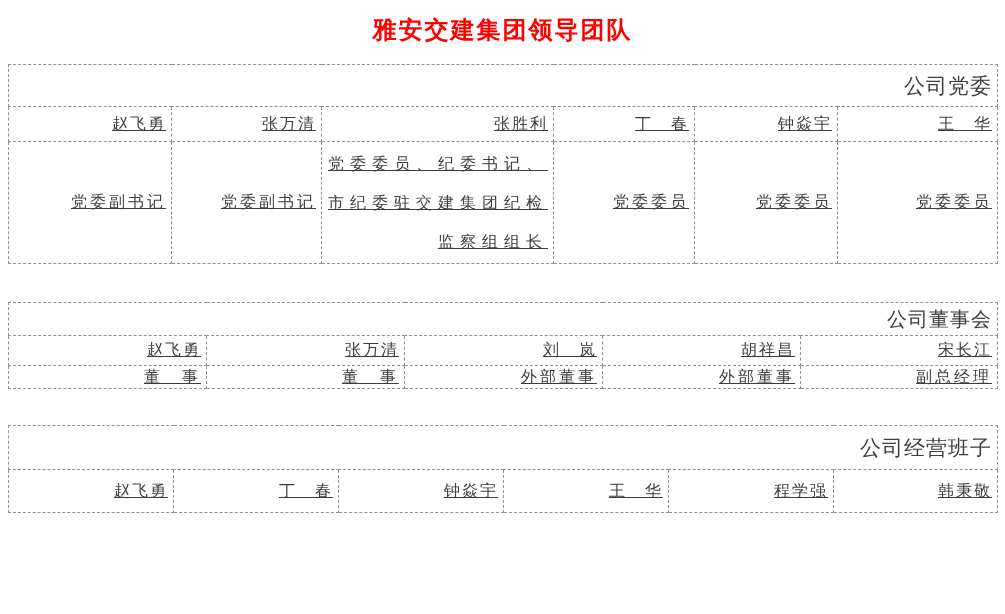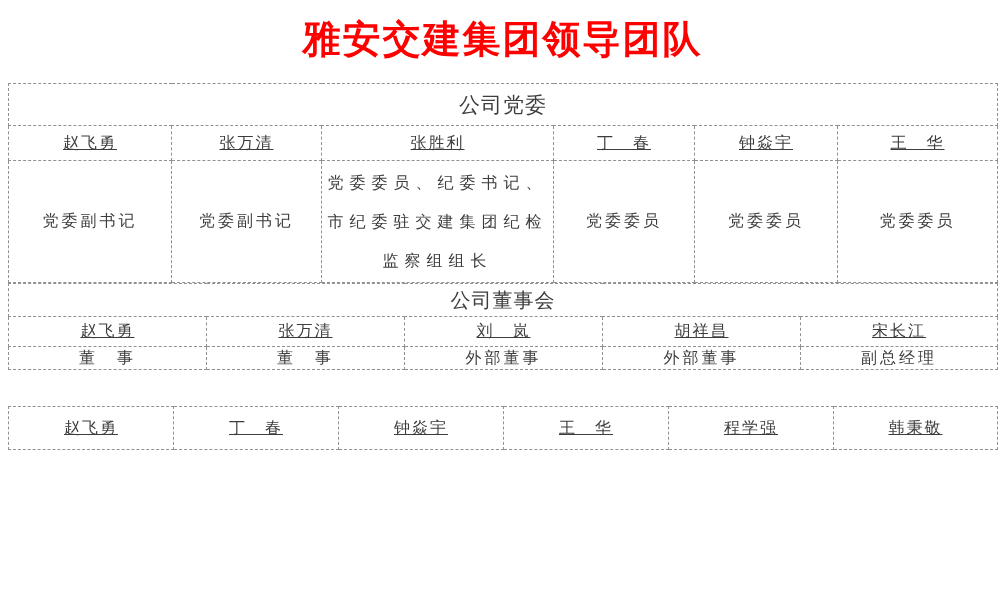--- a/index.html
+++ b/index.html
@@ -5,47 +5,47 @@
   * { box-sizing: border-box; margin: 0; padding: 0; }
   html, body {
     width: 1005px; height: 614px;
     background: #ffffff;
     font-family: "Liberation Serif", "DejaVu Serif", serif;
     overflow: hidden;
   }
   .page-title {
     margin-top: 14px;
     text-align: center;
-    font-size: 38px;
+    font-size: 24px;
     font-weight: bold;
     letter-spacing: 2px;
     color: #ff0000;
   }
   table {
     border-collapse: collapse;
     table-layout: fixed;
     width: 989px;
     margin-left: 8px;
     color: #3d3d3d;
   }
   td {
     border: 1px dashed #919191;
-    text-align: center;
+    text-align: right;
     vertical-align: middle;
     font-size: 16px;
     padding: 0 5px;
     overflow: hidden;
   }
   .header-cell { font-size: 21px; letter-spacing: 1px; }
   .name-cell   { letter-spacing: 2px; text-decoration: underline; }
-  .pos-cell    { letter-spacing: 3px; }
+  .pos-cell    { letter-spacing: 3px; text-decoration: underline; }
   .long-cell   { letter-spacing: 6px; line-height: 39px; }
 
   .tbl-party      { margin-top: 18px; }
-  .tbl-board      { }
+  .tbl-board      { margin-top: 38px; }
   .tbl-management { margin-top: 36px; }
 
   .tbl-party .header-cell      { height: 42px; }
   .tbl-party .row-names td     { height: 35px; }
   .tbl-party .row-positions td { height: 122px; }
 
   .tbl-board .header-cell      { height: 33px; font-size: 20px; }
   .tbl-board .row-names td     { height: 30px; }
   .tbl-board .row-positions td { height: 23px; }
 
@@ -122,20 +122,23 @@
 <table class="tbl-management">
   <colgroup>
     <col style="width:165px">
       <col style="width:165px">
       <col style="width:165px">
     <col style="width:165px">
       <col style="width:165px">
       <col style="width:164px">
   </colgroup>
   <tbody>
+    <tr class="row-header">
+      <td colspan="6" class="header-cell">公司经营班子</td>
+    </tr>
     <tr class="row-names">
       <td class="name-cell">赵飞勇</td>
       <td class="name-cell">丁　春</td>
       <td class="name-cell">钟焱宇</td>
       <td class="name-cell">王　华</td>
       <td class="name-cell">程学强</td>
       <td class="name-cell">韩秉敬</td>
     </tr>
   </tbody>
 </table>

